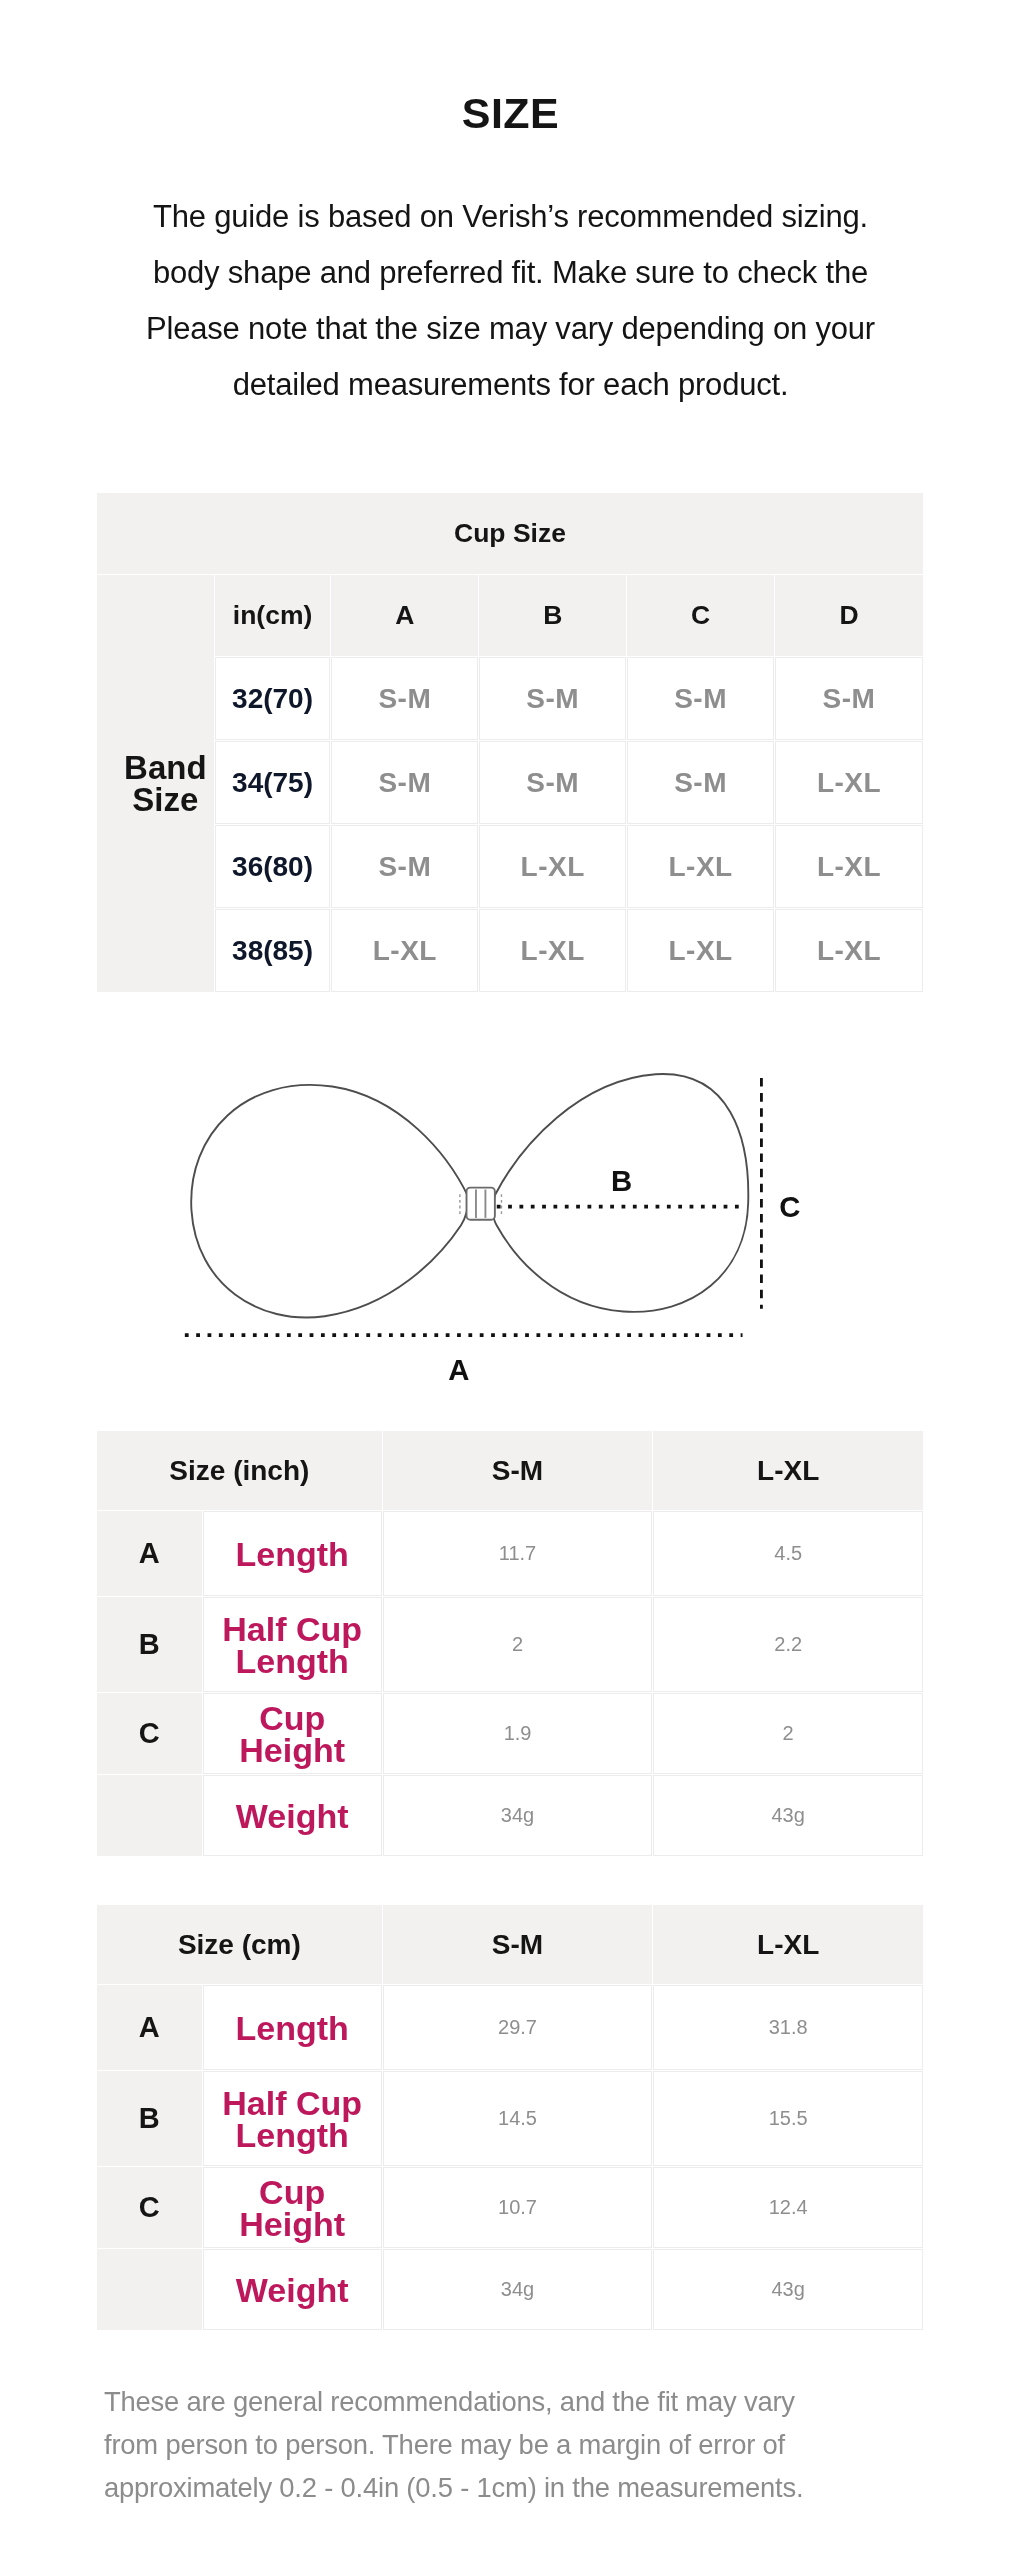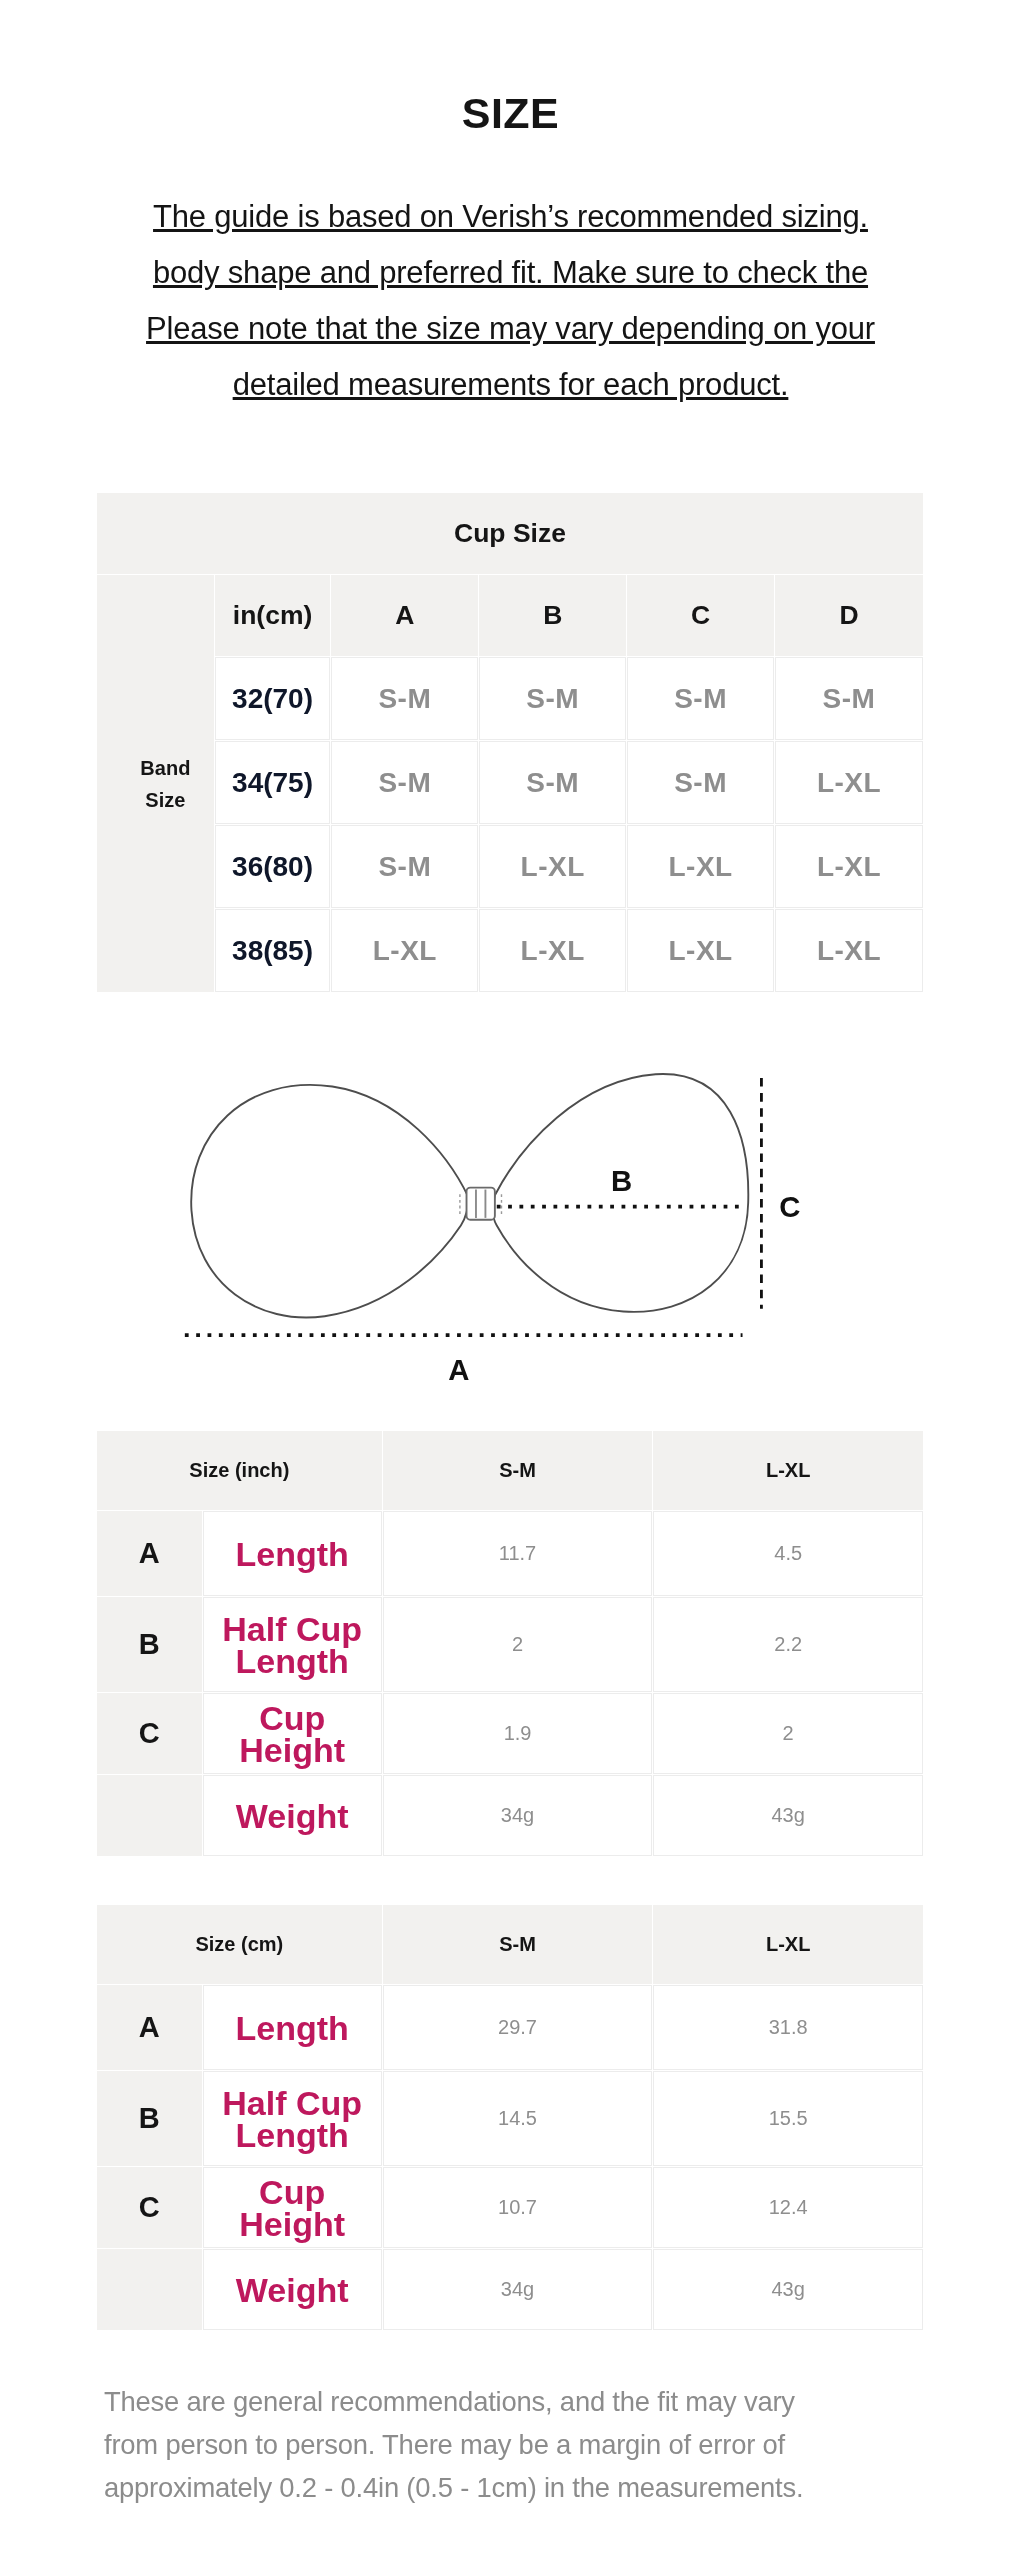--- a/index.html
+++ b/index.html
@@ -12,46 +12,45 @@
 
   
   .title{
     padding-top:87px;text-align:center;
     font-size:43px;font-weight:700;letter-spacing:0.5px;line-height:53px;
   }
   .intro{
     margin-top:49px;text-align:center;
     font-size:31px;line-height:56px;font-weight:400;color:#141414;
     letter-spacing:-0.2px;
-    text-decoration:underline;
   }
 
   
   table.tbl{
     border-collapse:separate;border-spacing:1.9px;
     table-layout:fixed;width:828px;margin-left:96px;
   }
   table.tbl td{text-align:center;vertical-align:middle;padding:0;}
   .g{background:#f2f1ef;}
   .w{background:#ffffff;border:0.9px solid #ececec;}
   .hd{font-weight:700;font-size:26.5px;color:#151515;}
 
   
   table.cup{margin-top:79px;}
   table.cup td{height:81px;}
-  .cup .band{white-space:pre-line;font-size:20px;line-height:32px;font-weight:700;padding-left:20px;}
+  .cup .band{white-space:pre-line;font-size:33px;line-height:32px;font-weight:700;padding-left:20px;}
   .cup .band-val{font-weight:700;font-size:28px;color:#0f172a;}
   .cup .val{color:#8e8e8e;font-weight:600;font-size:28px;letter-spacing:0.5px;}
 
   
   table.size{margin-top:38px;}
   table.size td{height:79px;}
   table.size tr.row-a td{height:83px;}
   table.size tr.row-b td{height:93px;}
-  .size .hd{font-size:20px;}
+  .size .hd{font-size:28px;}
   .size .letter{font-weight:700;font-size:29px;color:#151515;}
   .size .label{font-weight:700;font-size:34px;line-height:32px;white-space:pre-line;color:#be185d;}
   .size .val{color:#8e8e8e;font-weight:400;font-size:20px;}
   table.cm{margin-top:47px;}
 
   
   .diagram{display:block;margin:47px 0 0 96px;}
   .diagram text{font-family:"Liberation Sans", sans-serif;font-weight:700;font-size:31px;fill:#111111;}
 
   

